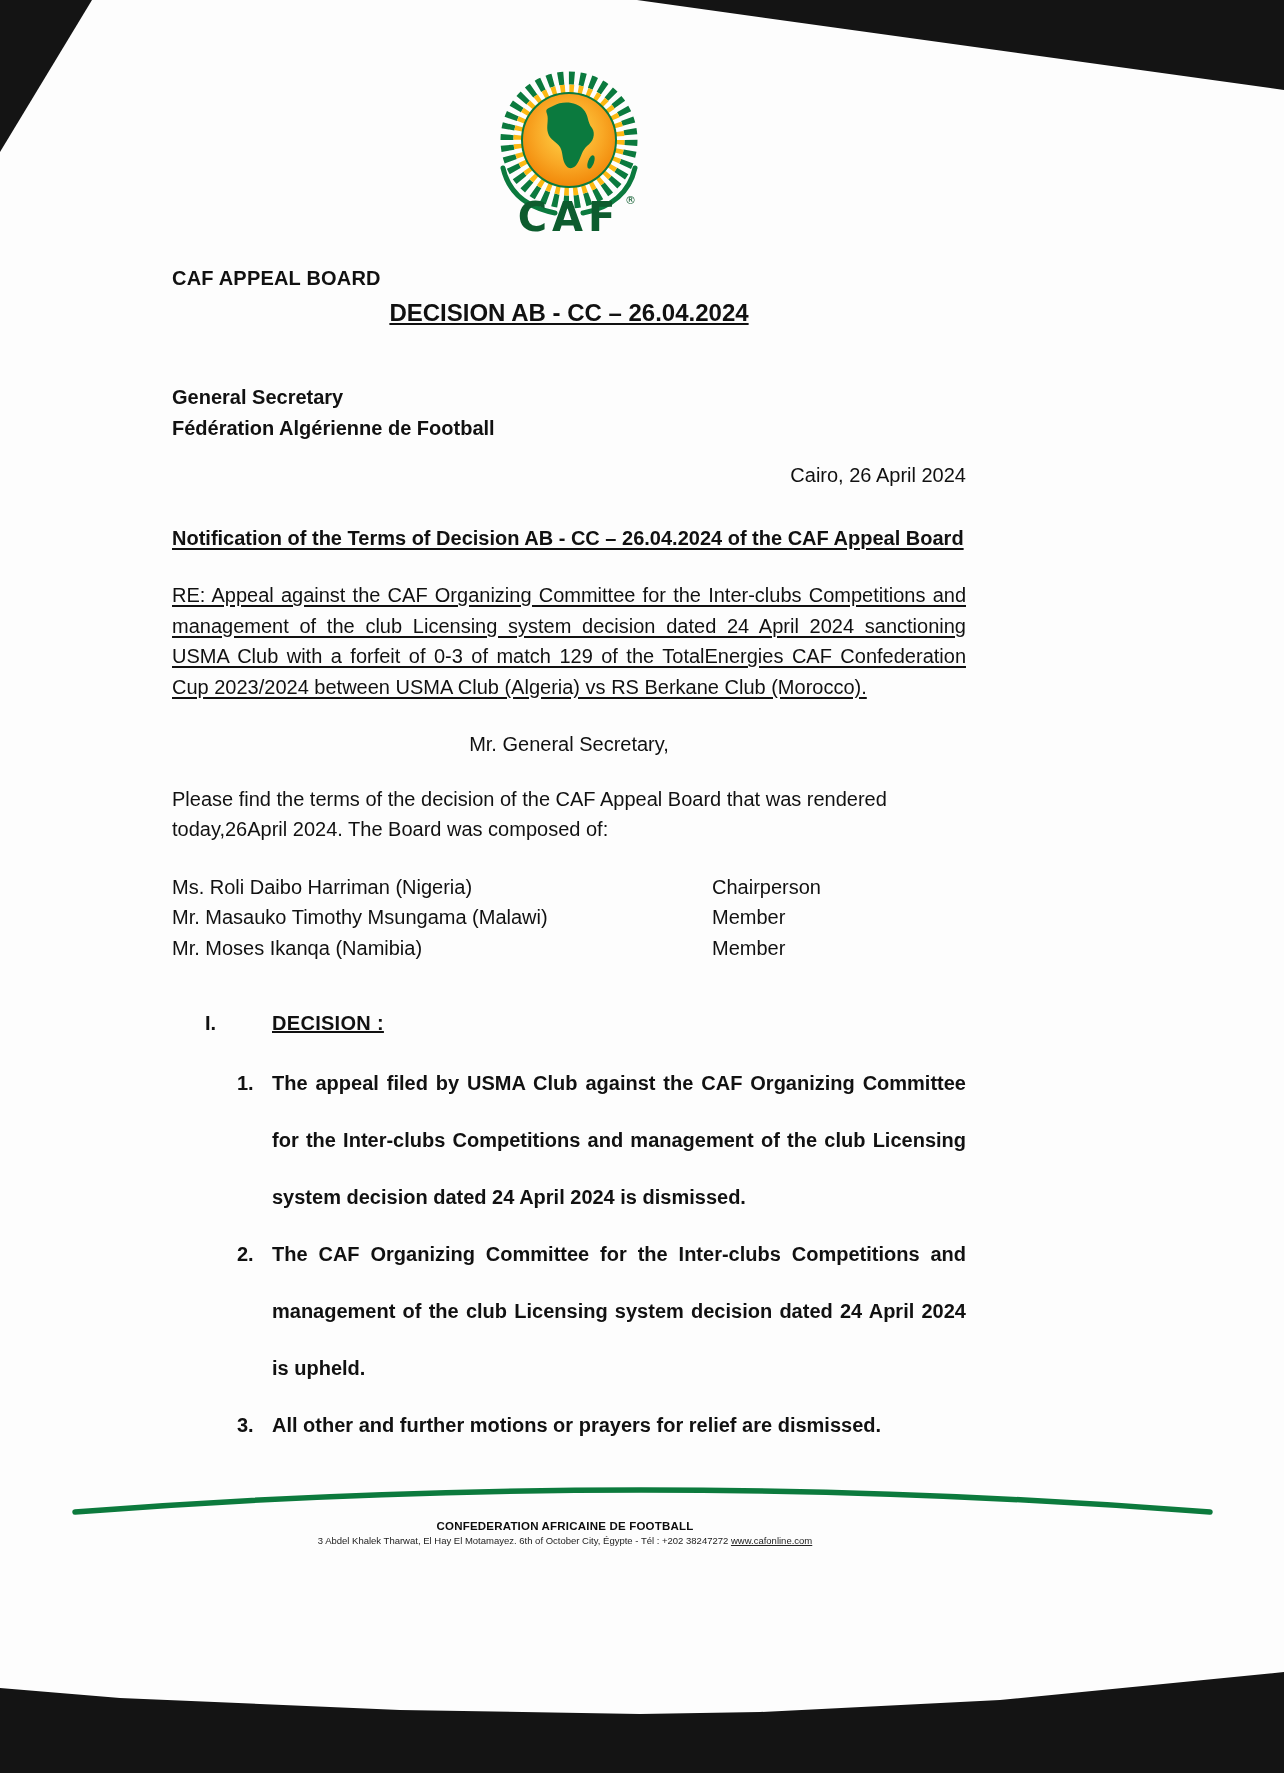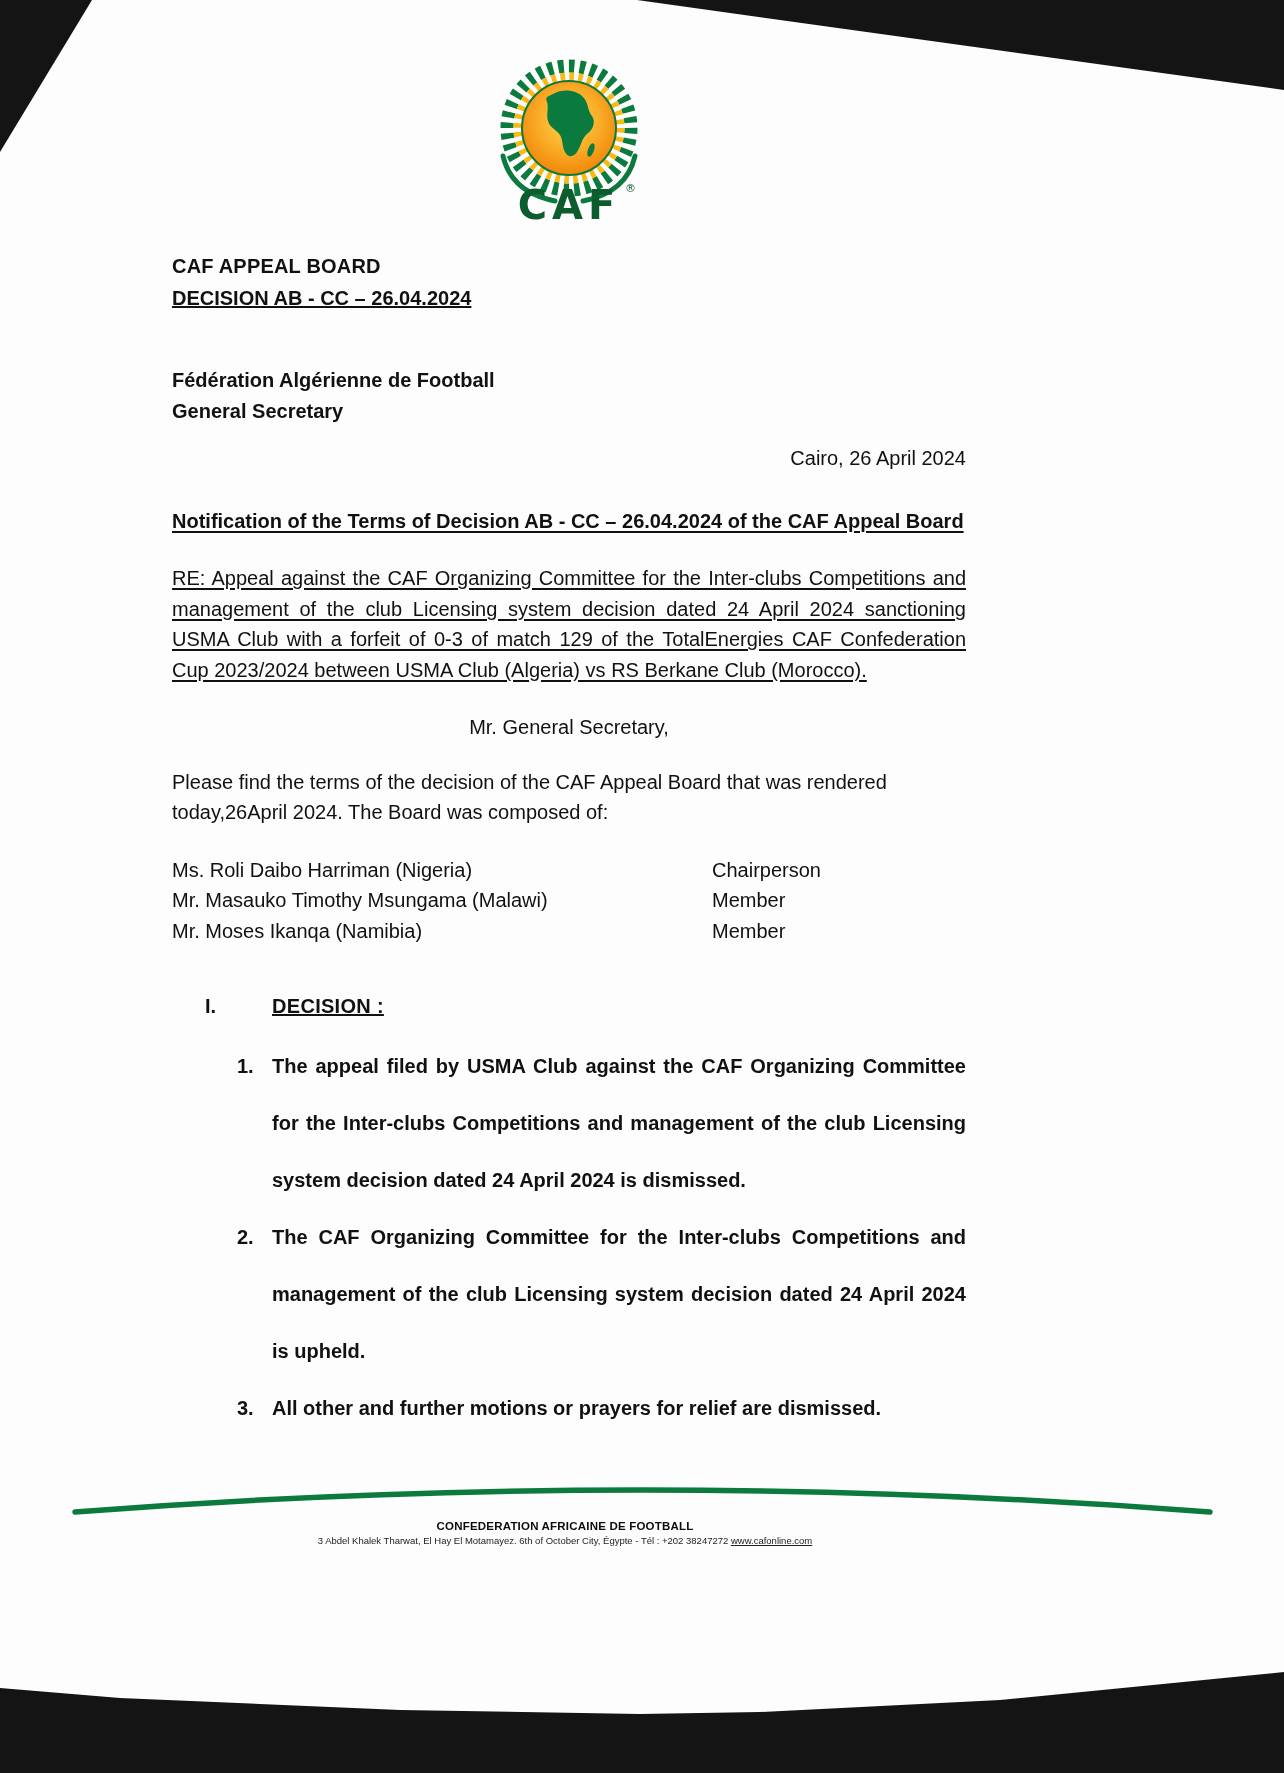--- a/index.html
+++ b/index.html
@@ -21,23 +21,23 @@
       400px 1710px, 120px 1698px, 0 1688px,
       0 152px
     );
   }
   .content {
     position:absolute;
     left:172px; top:58px;
     width:794px;
     font-size:20px;
   }
-  .logo-wrap { width:200px; margin:0 auto; }
+  .logo-wrap { width:200px; margin:12px auto; }
   .h-org { font-size:20px; font-weight:bold; margin-top:20px; letter-spacing:.2px; }
-  .h-ref { font-size:20px; font-weight:bold; text-decoration:underline; margin-top:9px; }
+  .h-ref { font-size:24px; font-weight:bold; text-align:center; text-decoration:underline; margin-top:9px; }
   .recipient { margin-top:55px; font-weight:bold; line-height:1.53; }
   .attention { margin-top:27px; font-weight:bold; font-style:italic; }
   .dateline { margin-top:21px; text-align:right; }
   .subject { margin-top:40px; font-weight:bold; text-decoration:underline; text-underline-offset:3px; }
   .re { margin-top:30px; line-height:1.53; text-align:justify; text-decoration:underline; text-underline-offset:3px; }
   .salutation { margin-top:30px;text-align:center; }
   .intro { margin-top:28px; line-height:1.53; }
   .board { margin-top:27px; line-height:1.53; }
   .board-row { display:flex; }
   .board-name { width:540px; }
@@ -79,22 +79,22 @@
         <path d="M 166,98 C 160,124 140,138 114,143" stroke="#0b7a3e" stroke-width="5" fill="none" stroke-linecap="round"></path>
         <text x="100" y="161" text-anchor="middle" font-family="DejaVu Sans, sans-serif" font-size="40" font-weight="bold" fill="#0d5c2e" letter-spacing="5">CAF</text>
         <text x="156" y="134" font-family="DejaVu Sans, sans-serif" font-size="11" fill="#0d5c2e">®</text>
       </svg>
     </div>
 
     <div class="h-org">CAF APPEAL BOARD</div>
     <div class="h-ref">DECISION AB - CC – 26.04.2024</div>
 
     <div class="recipient">
+      <div>General Secretary</div>
       <div>Fédération Algérienne de Football</div>
-      <div>General Secretary</div>
     </div>
     <div class="dateline">Cairo, 26 April 2024</div>
 
     <div class="subject">Notification of the Terms of Decision AB - CC – 26.04.2024 of the CAF Appeal Board</div>
 
     <div class="re">RE: Appeal against the CAF Organizing Committee for the Inter-clubs Competitions and management of the club Licensing system decision dated 24 April 2024 sanctioning USMA Club with a forfeit of 0-3 of match 129 of the TotalEnergies CAF Confederation Cup 2023/2024 between USMA Club (Algeria) vs RS Berkane Club (Morocco).</div>
 
     <div class="salutation">Mr. General Secretary,</div>
 
     <div class="intro">Please find the terms of the decision of the CAF Appeal Board that was rendered today,26April 2024. The Board was composed of:</div>

